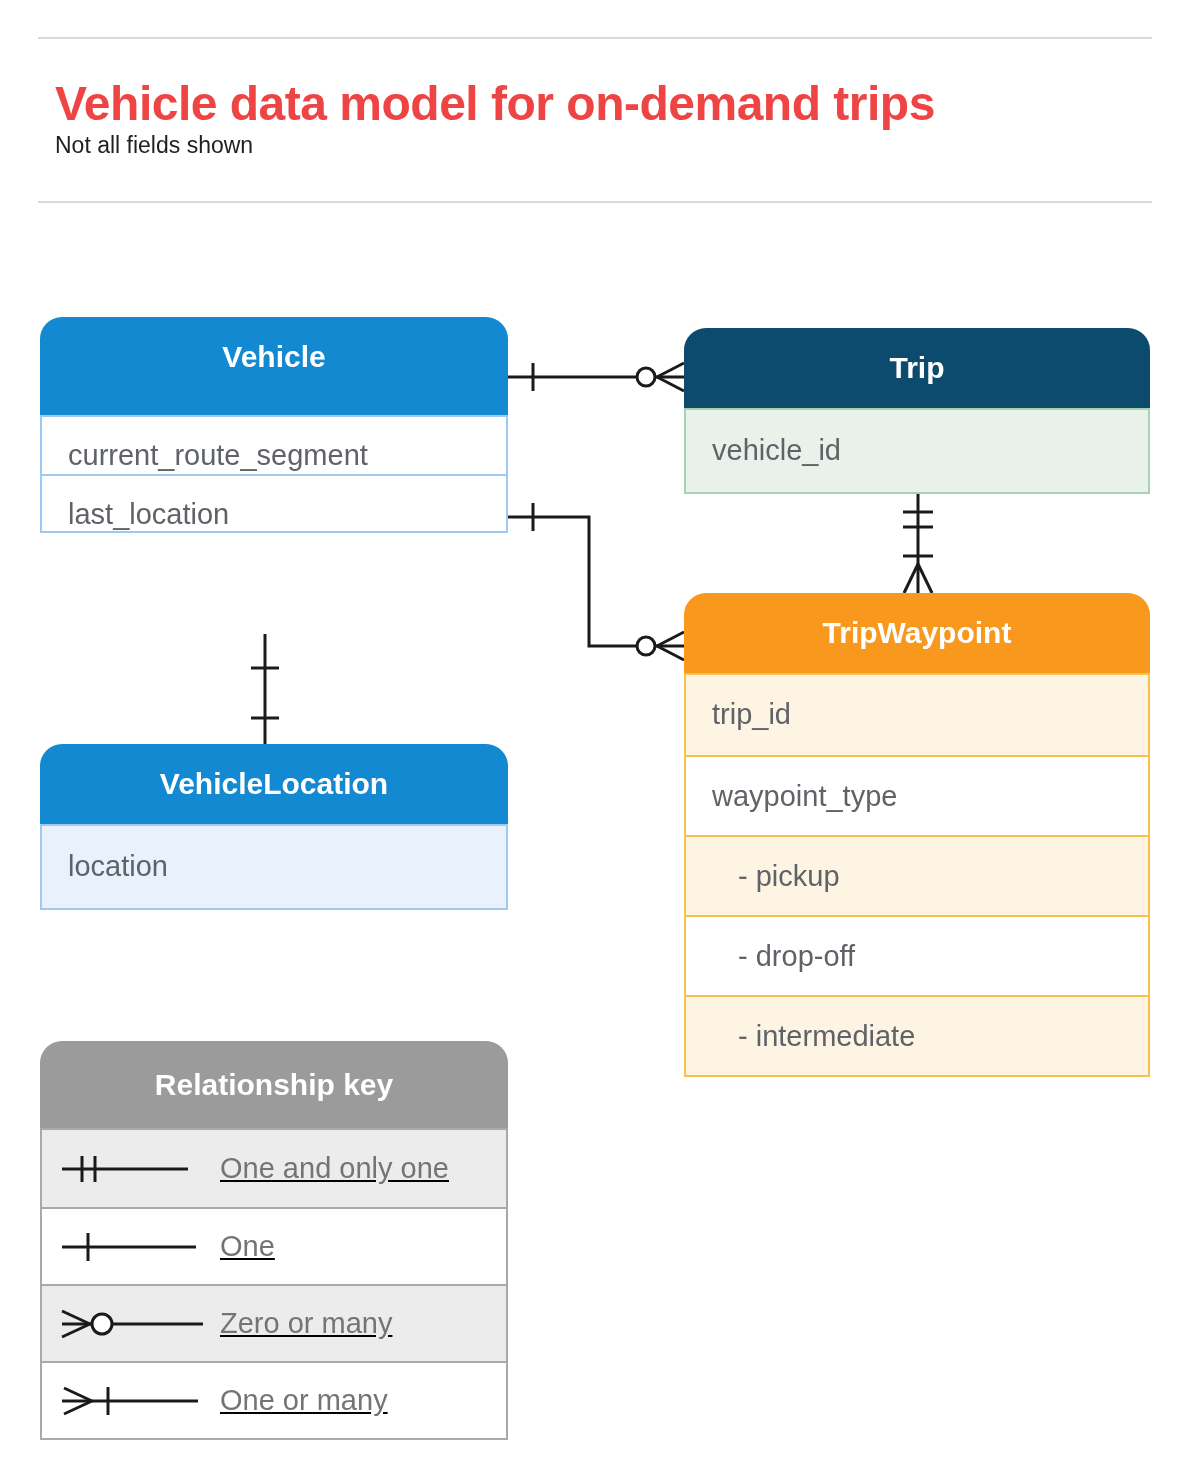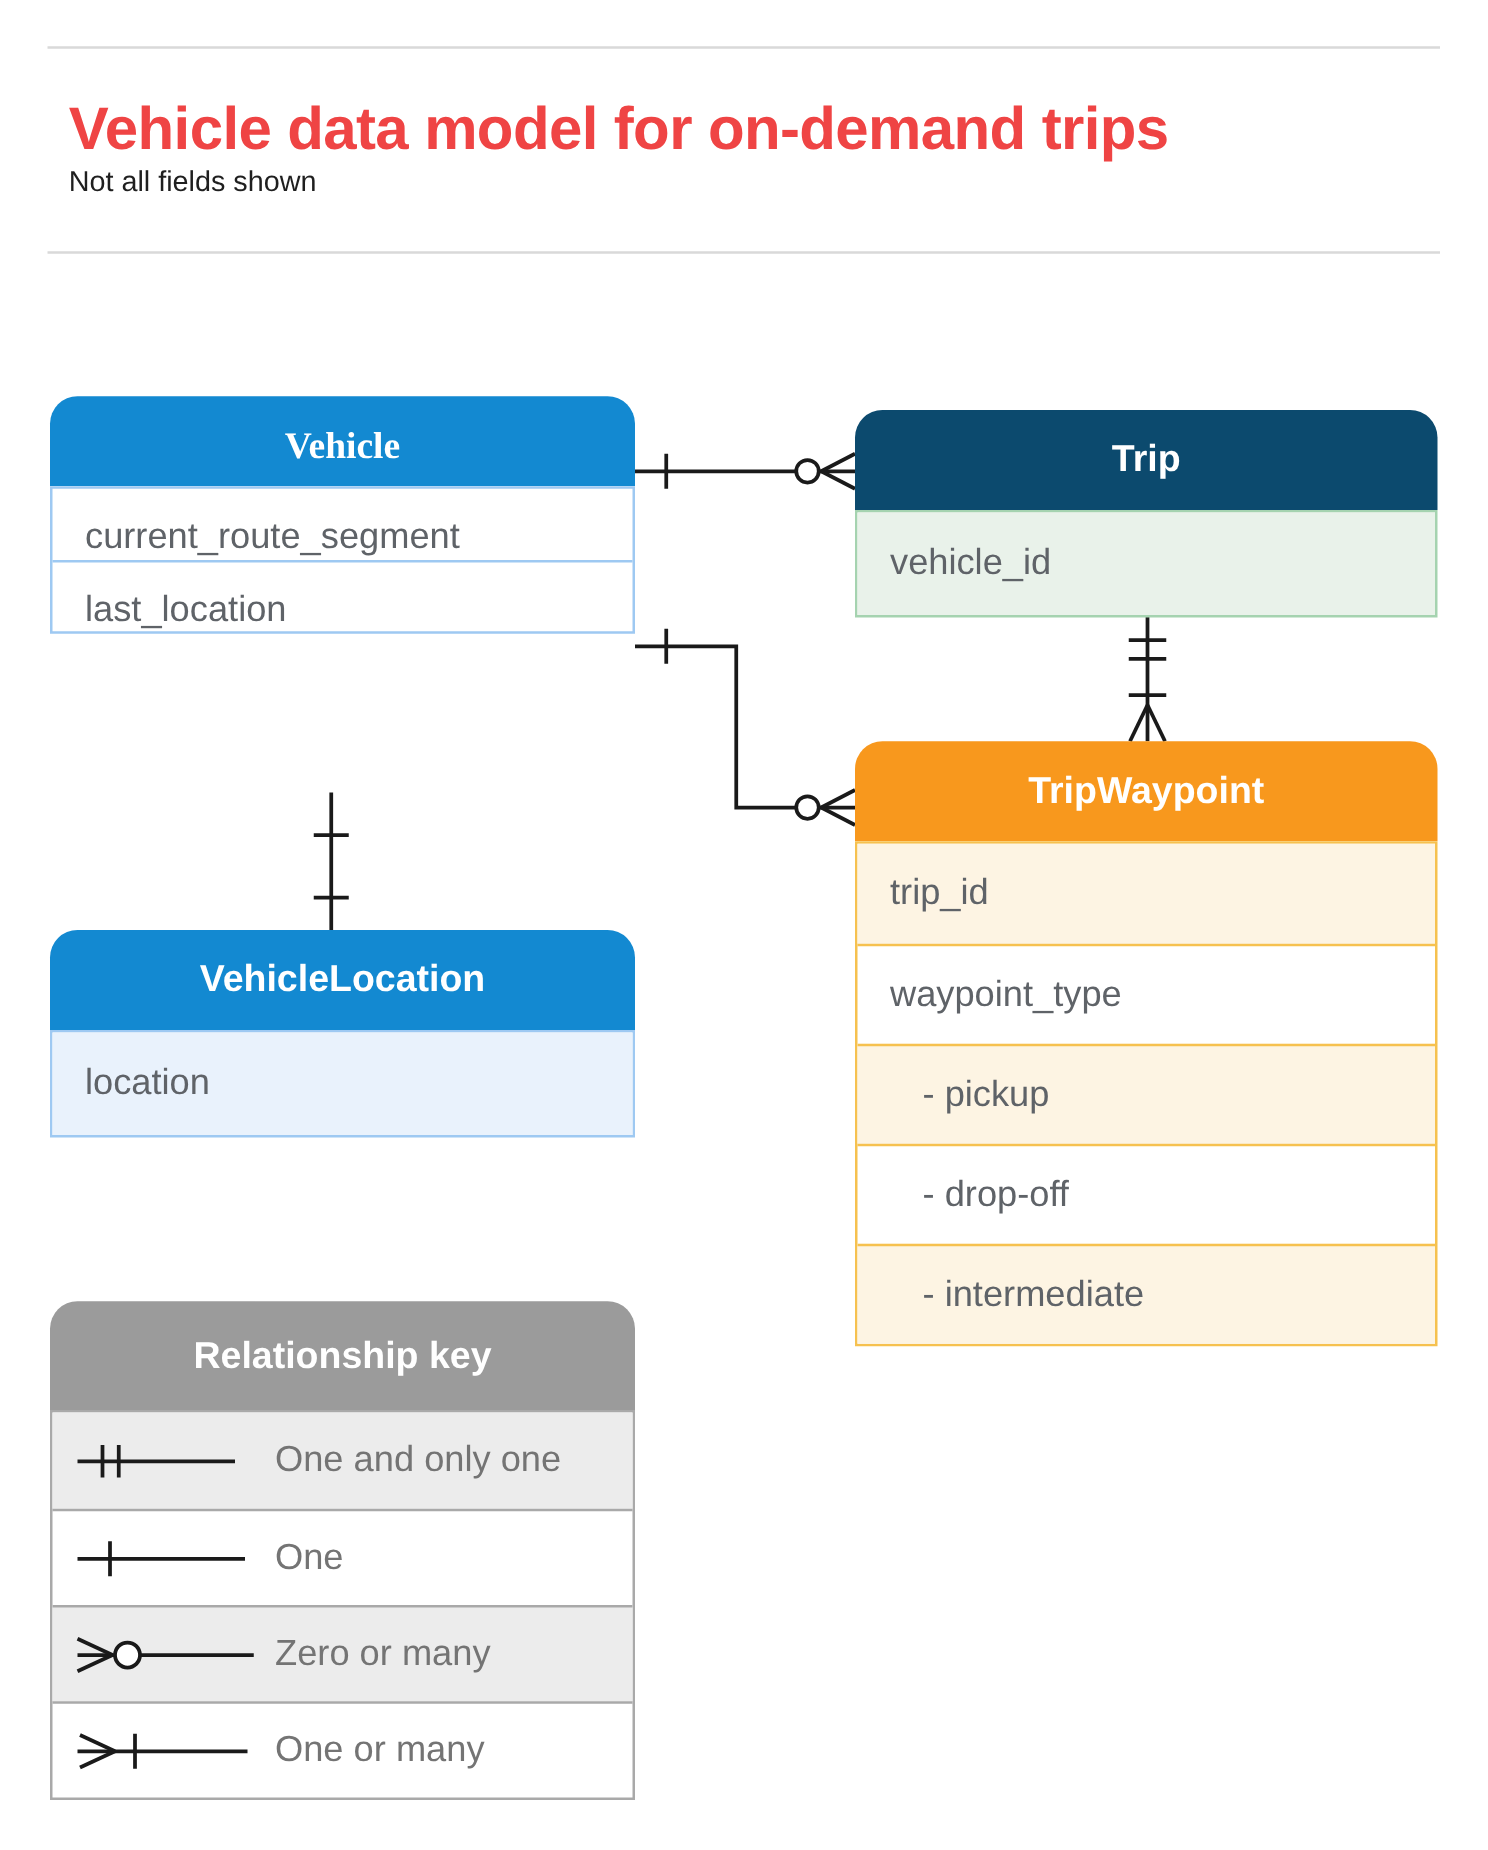--- a/index.html
+++ b/index.html
@@ -39,28 +39,28 @@
   .t-green .t-row.alt{ background:#e9f2ea; }
 
   
   .t-orange .t-header { background:#f8981d; }
   .t-orange .t-body   { border-color:#f6c14f; }
   .t-orange .t-row    { border-color:#f6c14f; }
   .t-orange .t-row.alt{ background:#fdf4e3; }
 
   
   .t-gray .t-header { background:#9b9b9b; }
-  .t-gray .t-body   { border-color:#a9a9a9; }
+  .t-gray .t-body   { border-color:#a9a9a9;text-decoration:underline; }
   .t-gray .t-row    { border-color:#a9a9a9; color:#747474; display:flex; align-items:center; padding-left:18px; }
   .t-gray .t-row.alt{ background:#ececec; }
   .key-symbol { width:150px; height:40px; flex:0 0 150px; }
   .key-label  { margin-left:10px; font-size:29px; color:#747474; white-space:nowrap; }
 
   #vehicle-table   { left:40px;  top:317px; width:468px; }
-  #vehicle-table .t-header { height:72px; line-height:80px;font-family:Liberation Serif, serif; }
+  #vehicle-table .t-header { height:98px; line-height:80px; }
   #vehicle-table .t-row    { height:57px; line-height:77px; }
 
   #trip-table      { left:684px; top:328px; width:466px; }
   #trip-table .t-header { height:80px; line-height:80px; }
   #trip-table .t-row    { height:82px; line-height:80px; }
 
   #trip-waypoint-table { left:684px; top:593px; width:466px; }
   #trip-waypoint-table .t-header { height:80px; line-height:80px; }
   #trip-waypoint-table .t-row    { height:80px; line-height:78px; }
 

